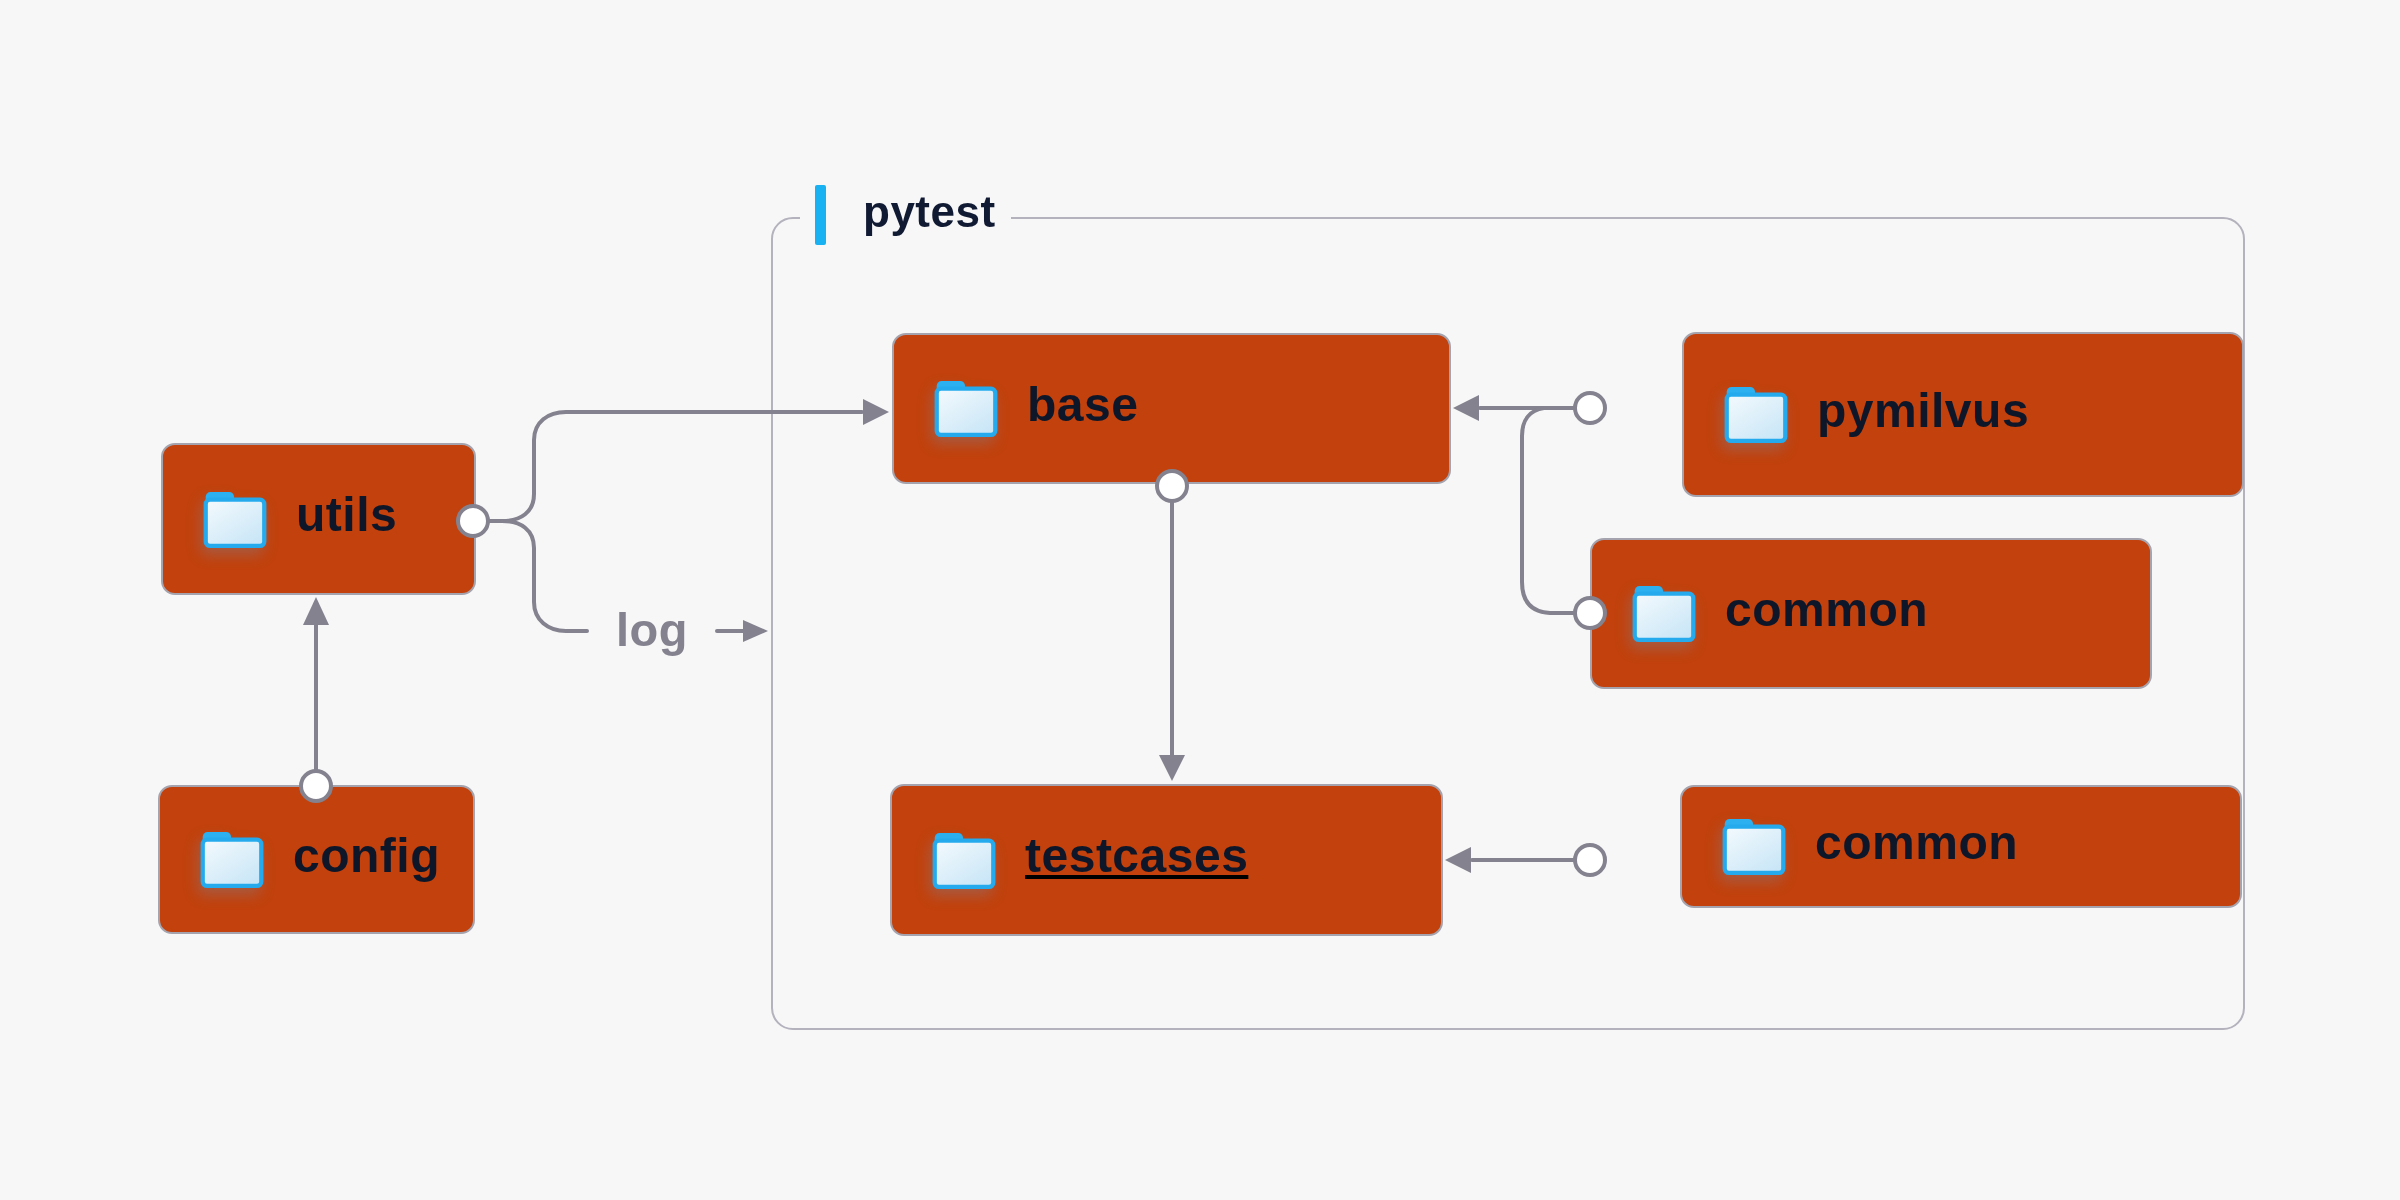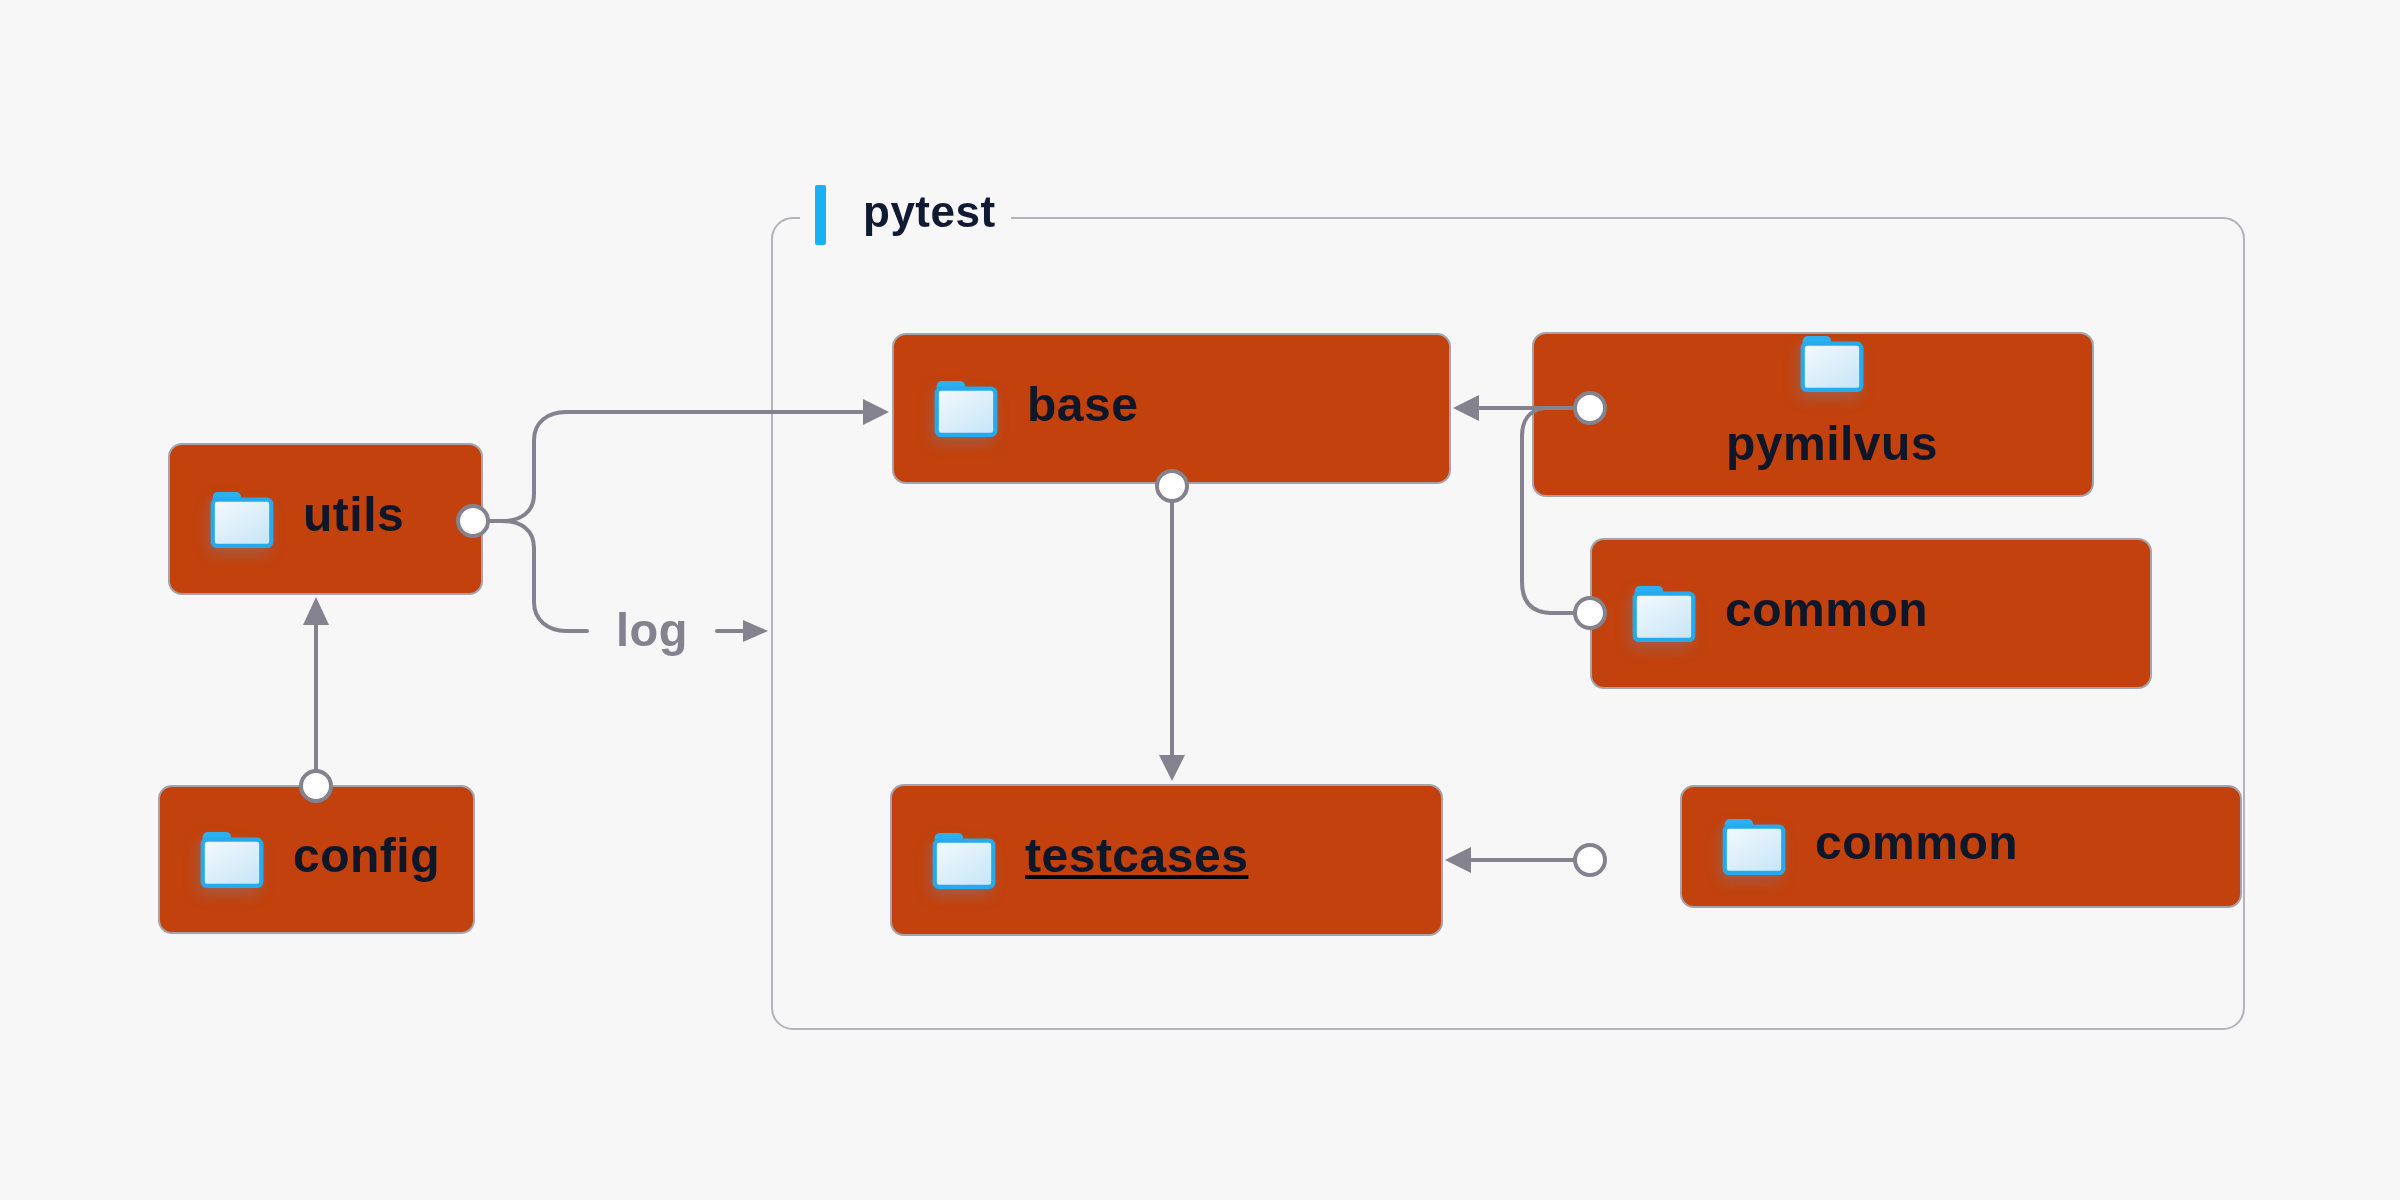--- a/index.html
+++ b/index.html
@@ -31,25 +31,25 @@
     position:absolute;background:#c2410c;border:2.5px solid #a5a4ae;border-radius:14px;
     box-sizing:border-box;display:flex;align-items:center;gap:27px;padding-left:38px;
     z-index:1;
   }
   .node-label{
     font-size:48px;font-weight:600;color:#0e1729;letter-spacing:.5px;line-height:1;
     padding-bottom:8px;
   }
   .folder{width:68px;height:59px;flex:0 0 auto;
     filter:drop-shadow(-3px 7px 7px rgba(110,150,185,.30));}
-  .node-utils    {left:168px; top:443px; width:315px; height:152px;}
+  .node-utils    {left:161px; top:443px; width:315px; height:152px;}
   .node-config   {left:158px; top:785px; width:317px; height:149px;}
   .node-base     {left:892px; top:333px; width:559px; height:151px;}
   .node-testcases{left:890px; top:784px; width:553px; height:152px;text-decoration:underline;}
-  .node-pymilvus {left:1532px;top:332px; width:562px; height:165px;flex-direction:column;}
+  .node-pymilvus {left:1682px;top:332px; width:562px; height:165px;}
   .node-check    {left:1590px;top:538px; width:562px; height:151px;}
   .node-common   {left:1680px;top:785px; width:562px; height:123px;}
   
   .edges{position:absolute;left:0;top:0;width:2400px;height:1200px;z-index:2;pointer-events:none;}
   .edge{stroke:#83828e;stroke-width:4;fill:none;stroke-linecap:round;}
   .edge-head{fill:#83828e;stroke:none;}
   .edge-dot{fill:#ffffff;stroke:#83828e;stroke-width:4;}
   
   .edge-label-log{
     position:absolute;left:596px;top:603px;width:112px;height:58px;z-index:3;

